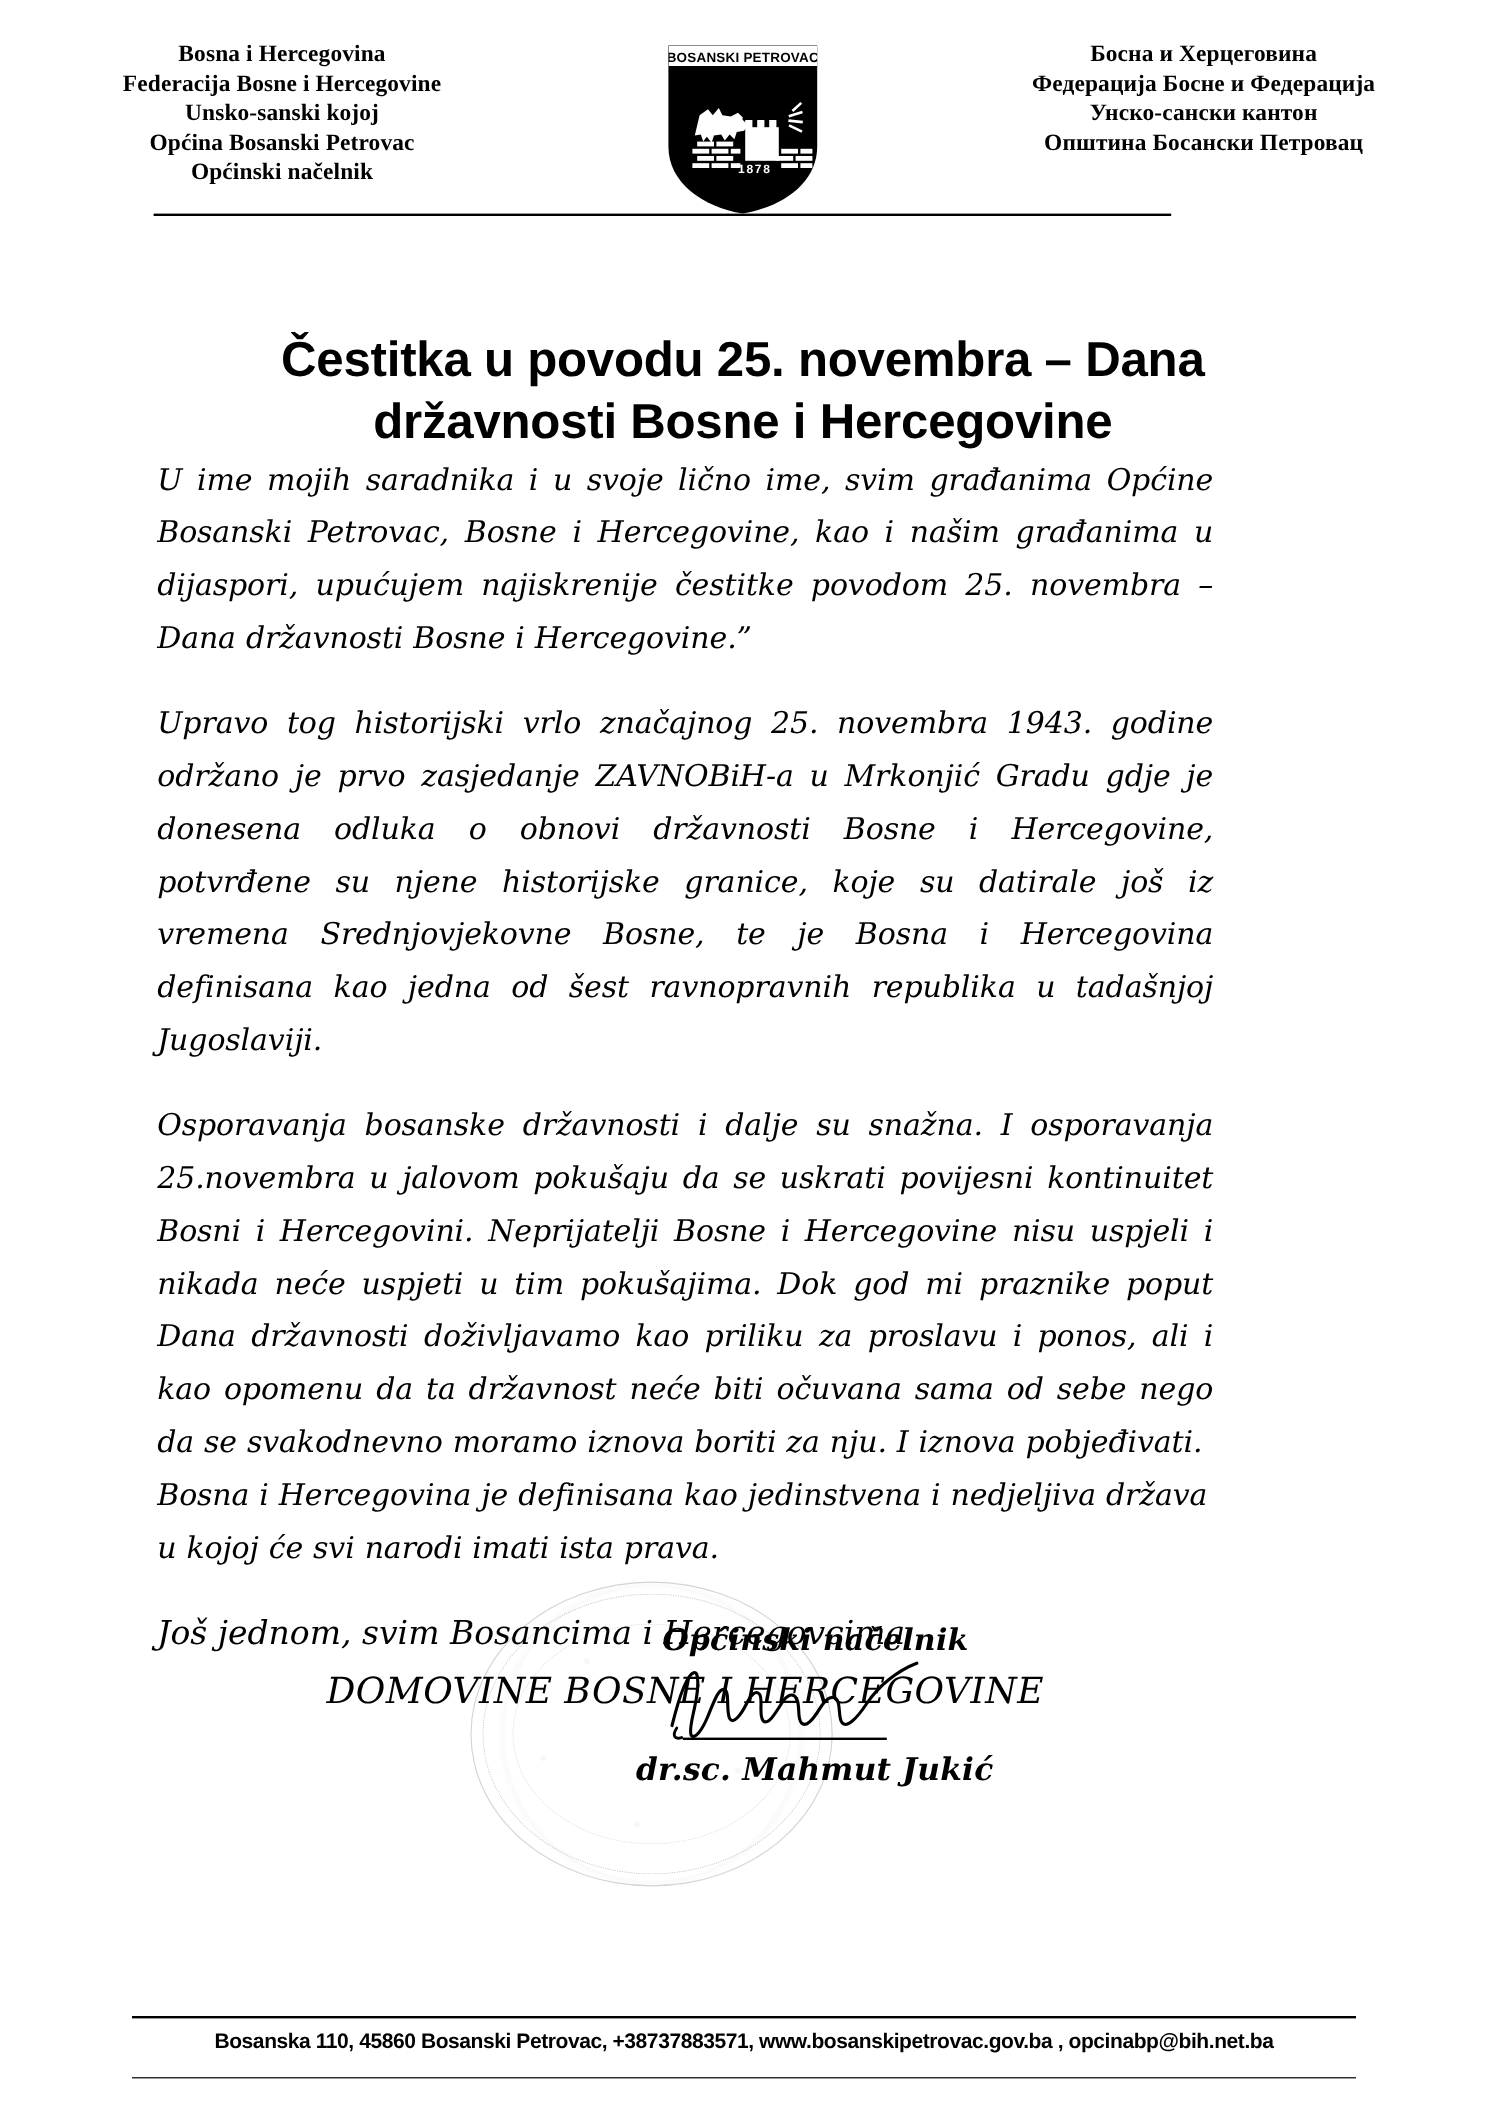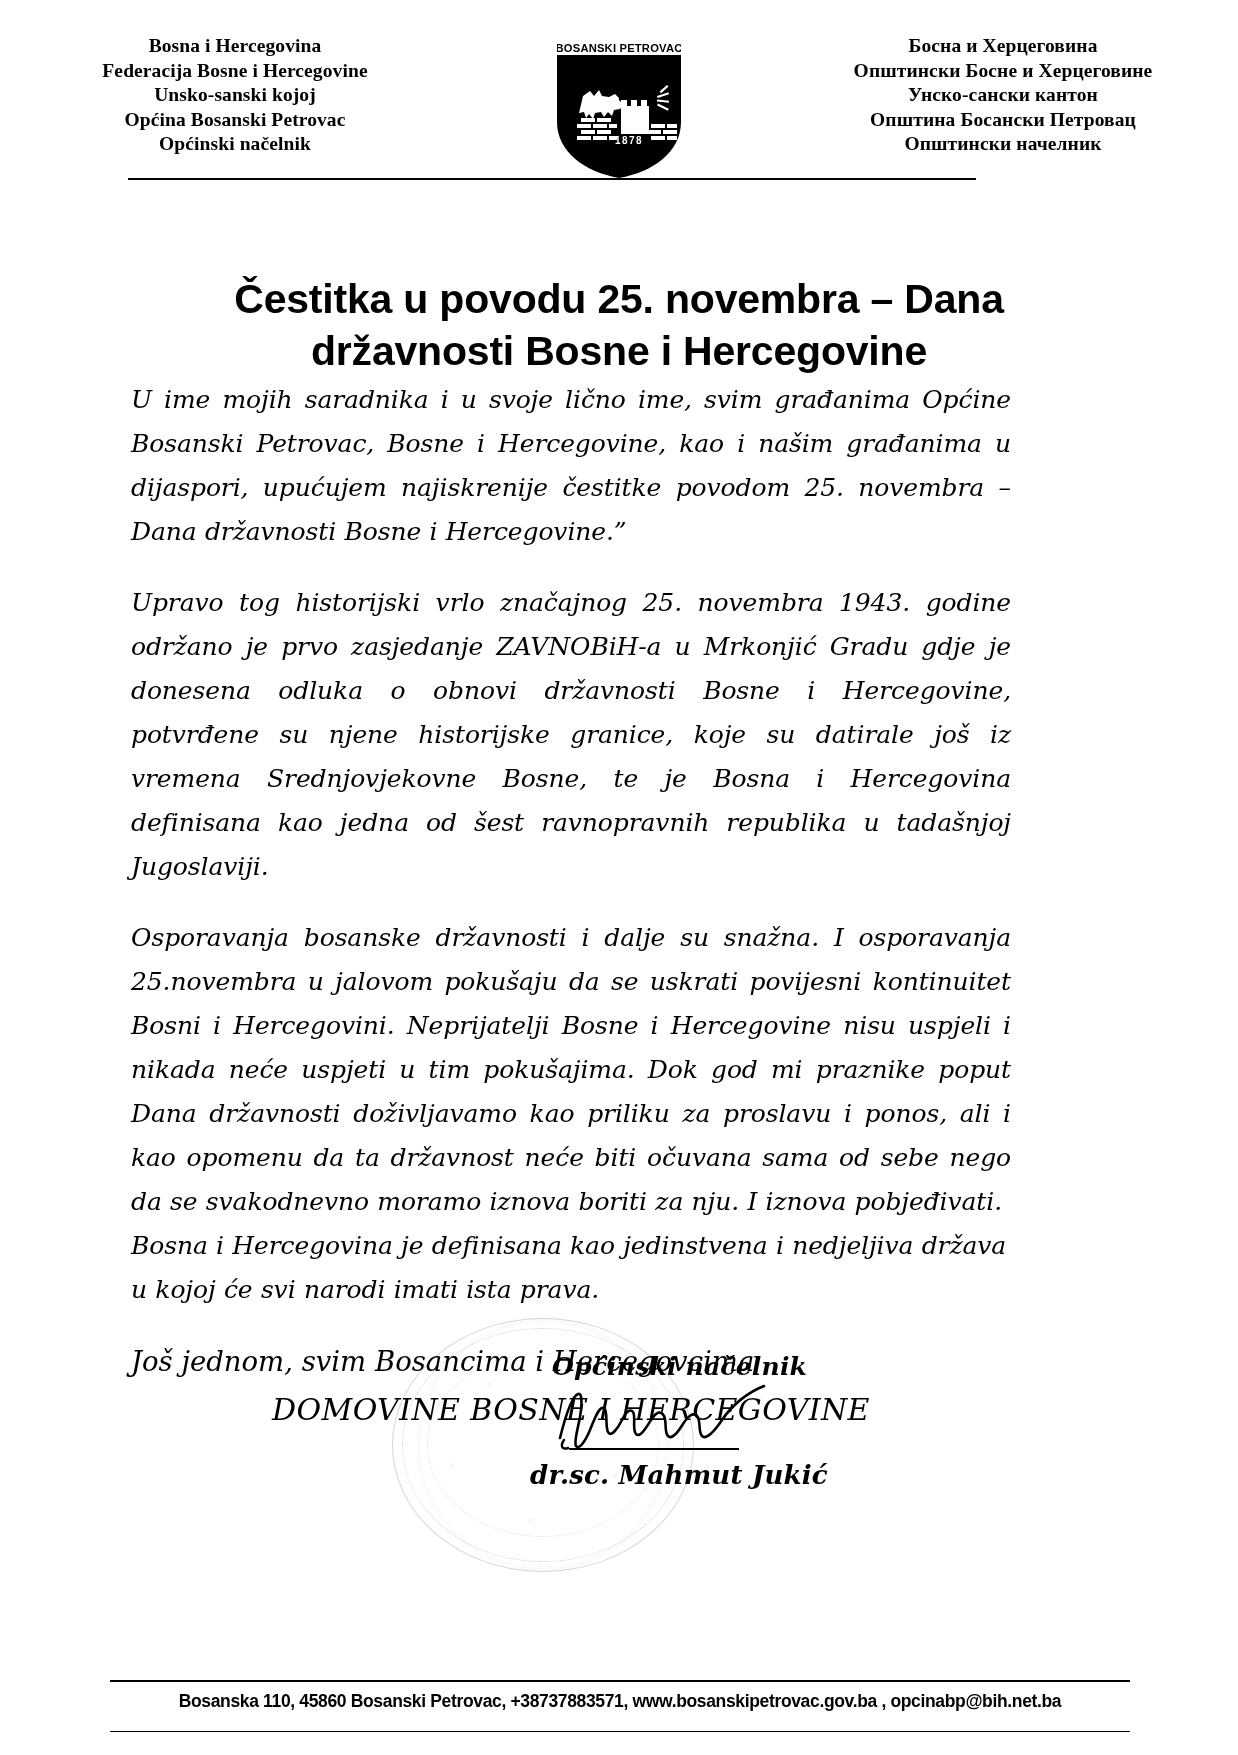--- a/index.html
+++ b/index.html
@@ -298,24 +298,23 @@
             </g>
 
             <text x="76" y="110" text-anchor="middle" font-family="Liberation Sans, DejaVu Sans, sans-serif" font-size="10" font-weight="bold" fill="#ffffff" letter-spacing="1.4">1878</text>
           </g>
         </svg>
       </div>
     </div>
 
     <div class="head-col right">
       <div>Босна и Херцеговина</div>
-      <div>Општински Босне и Херцеговине</div>
+      <div>Федерација Босне и Федерација</div>
       <div>Унско-сански кантон</div>
       <div>Општина Босански Петровац</div>
-      <div>Општински начелник</div>
     </div>
   </div>
 
   <div class="hr-rule"></div>
 
   <h1 class="doc-title">
     <span>Čestitka u povodu 25. novembra – Dana</span><br>
     <span>državnosti Bosne i Hercegovine</span>
   </h1>
 

